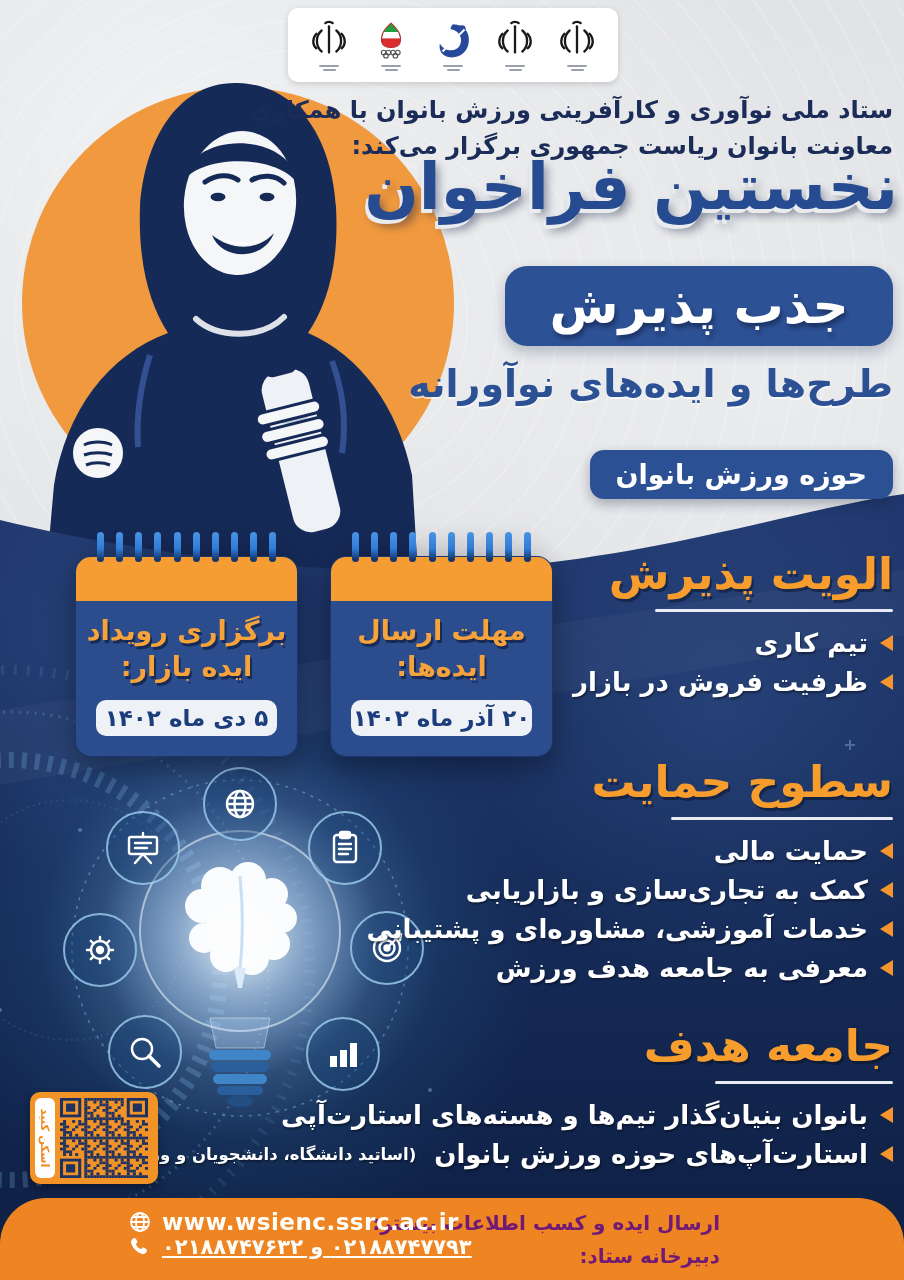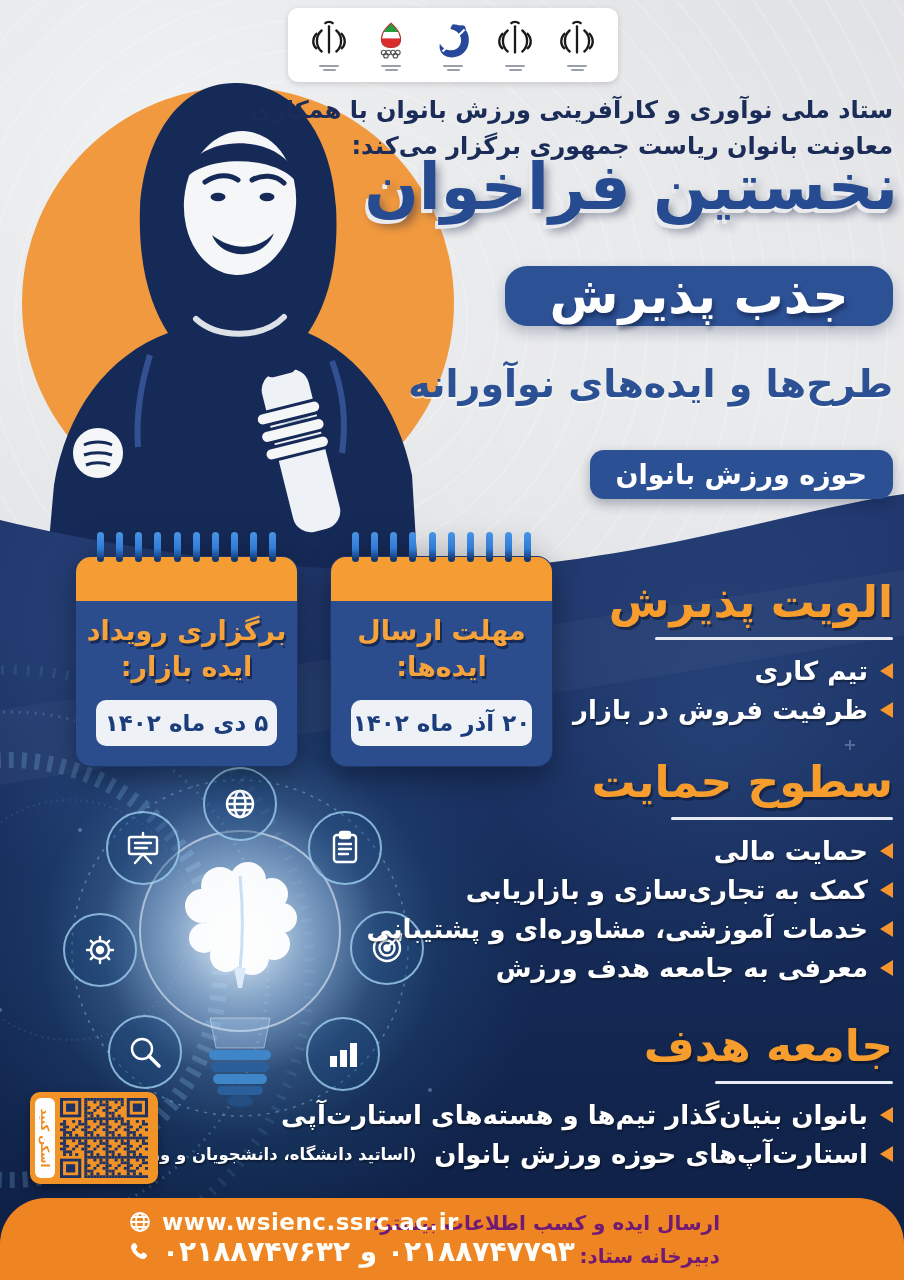--- a/index.html
+++ b/index.html
@@ -25,47 +25,47 @@
   .logo svg{width:42px;height:42px;display:block;}
   .cap{display:flex;flex-direction:column;align-items:center;gap:2px;}
   .cap i{display:block;height:2px;background:#9aa0ab;border-radius:1px;}
   .cap i:nth-child(1){width:20px;}.cap i:nth-child(2){width:13px;}
   
   .org{position:absolute;right:11px;top:92px;z-index:4;text-align:right;
     color:#1b2c59;font-size:24px;font-weight:bold;line-height:1.5;}
   .t-main{position:absolute;right:6px;top:150px;margin:0;z-index:4;text-align:right;
     color:#264b90;font-size:64px;font-weight:bold;
     text-shadow:-3px 4px 0 #e9ebee, 3px 6px 10px rgba(10,22,55,.45);}
-  .t-badge{position:absolute;right:11px;top:266px;width:388px;height:60px;z-index:4;
+  .t-badge{position:absolute;right:11px;top:266px;width:388px;height:80px;z-index:4;
     background:#2d5195;border-radius:22px;display:flex;align-items:center;justify-content:center;
     box-shadow:0 6px 14px rgba(15,30,70,.25);}
   .t-badge span{color:#fff;font-size:50px;font-weight:bold;text-shadow:2px 4px 4px rgba(8,18,48,.45);}
   .t-sub{position:absolute;right:11px;top:362px;z-index:4;text-align:right;
     color:#2b5094;font-size:38px;font-weight:bold;text-shadow:0 2px 0 rgba(255,255,255,.6);}
   .t-scope{position:absolute;right:11px;top:434px;z-index:4;background:#2b5094;border-radius:14px;
     padding:9px 26px;box-shadow:0 5px 12px rgba(10,20,50,.3);margin-top:16px;}
   .t-scope span{color:#fff;font-size:27px;font-weight:bold;}
   
   .cal{position:absolute;top:532px;width:223px;z-index:4;filter:drop-shadow(0 10px 14px rgba(0,0,0,.35));}
   .cal-deadline{left:330px;} .cal-event{left:75px;}
   .pins{display:flex;justify-content:space-evenly;padding:0 10px;height:30px;position:relative;z-index:2;}
   .pins i{display:block;width:7px;height:30px;border-radius:4px;
     background:linear-gradient(#4a94e4,#2f7cd8 55%,#14366b 92%);}
   .cal-box{margin-top:-6px;border-radius:16px;overflow:hidden;background:#2b4d8e;
     padding-bottom:20px;border:1px solid rgba(10,20,50,.4);}
   .cal-band{height:44px;background:#f59d33;}
   .cal-label{display:flex;flex-direction:column;align-items:center;padding:12px 6px 8px;
     color:#f6a33b;font-weight:bold;font-size:27px;line-height:1.32;
     text-shadow:2px 3px 0 rgba(8,16,40,.55);}
-  .cal-date{margin:8px 20px 0;background:#eef2f7;border-radius:10px;height:46px;
+  .cal-date{margin:8px 20px 0;background:#eef2f7;border-radius:10px;height:36px;
     display:flex;align-items:center;justify-content:center;
     color:#1c3d7c;font-size:23px;font-weight:bold;}
   
   .sec{position:absolute;right:11px;z-index:4;text-align:right;}
-  .sec1{top:548px;margin-top:28px;} .sec2{top:756px;} .sec3{top:1020px;}
+  .sec1{top:548px;} .sec2{top:756px;} .sec3{top:1020px;}
   .sec h2{margin:0;color:#f79d2e;font-size:44px;font-weight:bold;
     text-shadow:2px 3px 0 rgba(10,18,40,.5);}
   .rule{height:3px;background:#e8ecf2;border-radius:2px;margin-top:10px;}
   .sec1 .rule{width:238px;} .sec2 .rule{width:222px;} .sec3 .rule{width:178px;}
   .sec ul{list-style:none;margin:16px 0 0;padding:0;}
   .sec li{display:flex;align-items:center;justify-content:flex-start;gap:12px;margin-bottom:9px;
     color:#fff;font-size:26px;font-weight:bold;text-shadow:1px 2px 2px rgba(0,0,0,.4);}
   .tri{display:block;width:0;height:0;border-top:8px solid transparent;
     border-bottom:8px solid transparent;border-right:13px solid #f6952d;flex:0 0 auto;}
   .sec3 li .note{font-size:16.5px;font-weight:bold;margin-right:6px;}
@@ -78,21 +78,21 @@
     white-space:nowrap;font-size:11.5px;font-weight:bold;color:#ef8a1f;}
   .qr svg{width:88px;height:80px;display:block;}
   
   .footer{position:absolute;left:0;right:0;top:1198px;height:82px;background:#ef8522;
     border-radius:46px 46px 0 0;z-index:6;}
   .f-right{position:absolute;right:184px;top:13px;text-align:right;color:#701a75;font-weight:bold;}
   .f-i1{font-size:20px;} .f-i2{font-size:20px;margin-top:9px;}
   .f-left{position:absolute;left:128px;top:11px;direction:ltr;display:flex;flex-direction:column;color:#fdfdfa;}
   .f-line{display:flex;align-items:center;gap:10px;font-weight:bold;}
   .f-web{font-size:23px;letter-spacing:.5px;}
-  .f-tel{font-size:28px;direction:rtl;}
+  .f-tel{font-size:21px;direction:rtl;text-decoration:underline;}
   .f-ic svg{width:24px;height:24px;display:block;}
 </style>
 </head>
 <body>
 
 <div class="poster">
 
   <svg width="0" height="0" style="position:absolute" aria-hidden="true">
     <defs>
       <symbol id="sym-emblem" viewBox="0 0 40 40">

